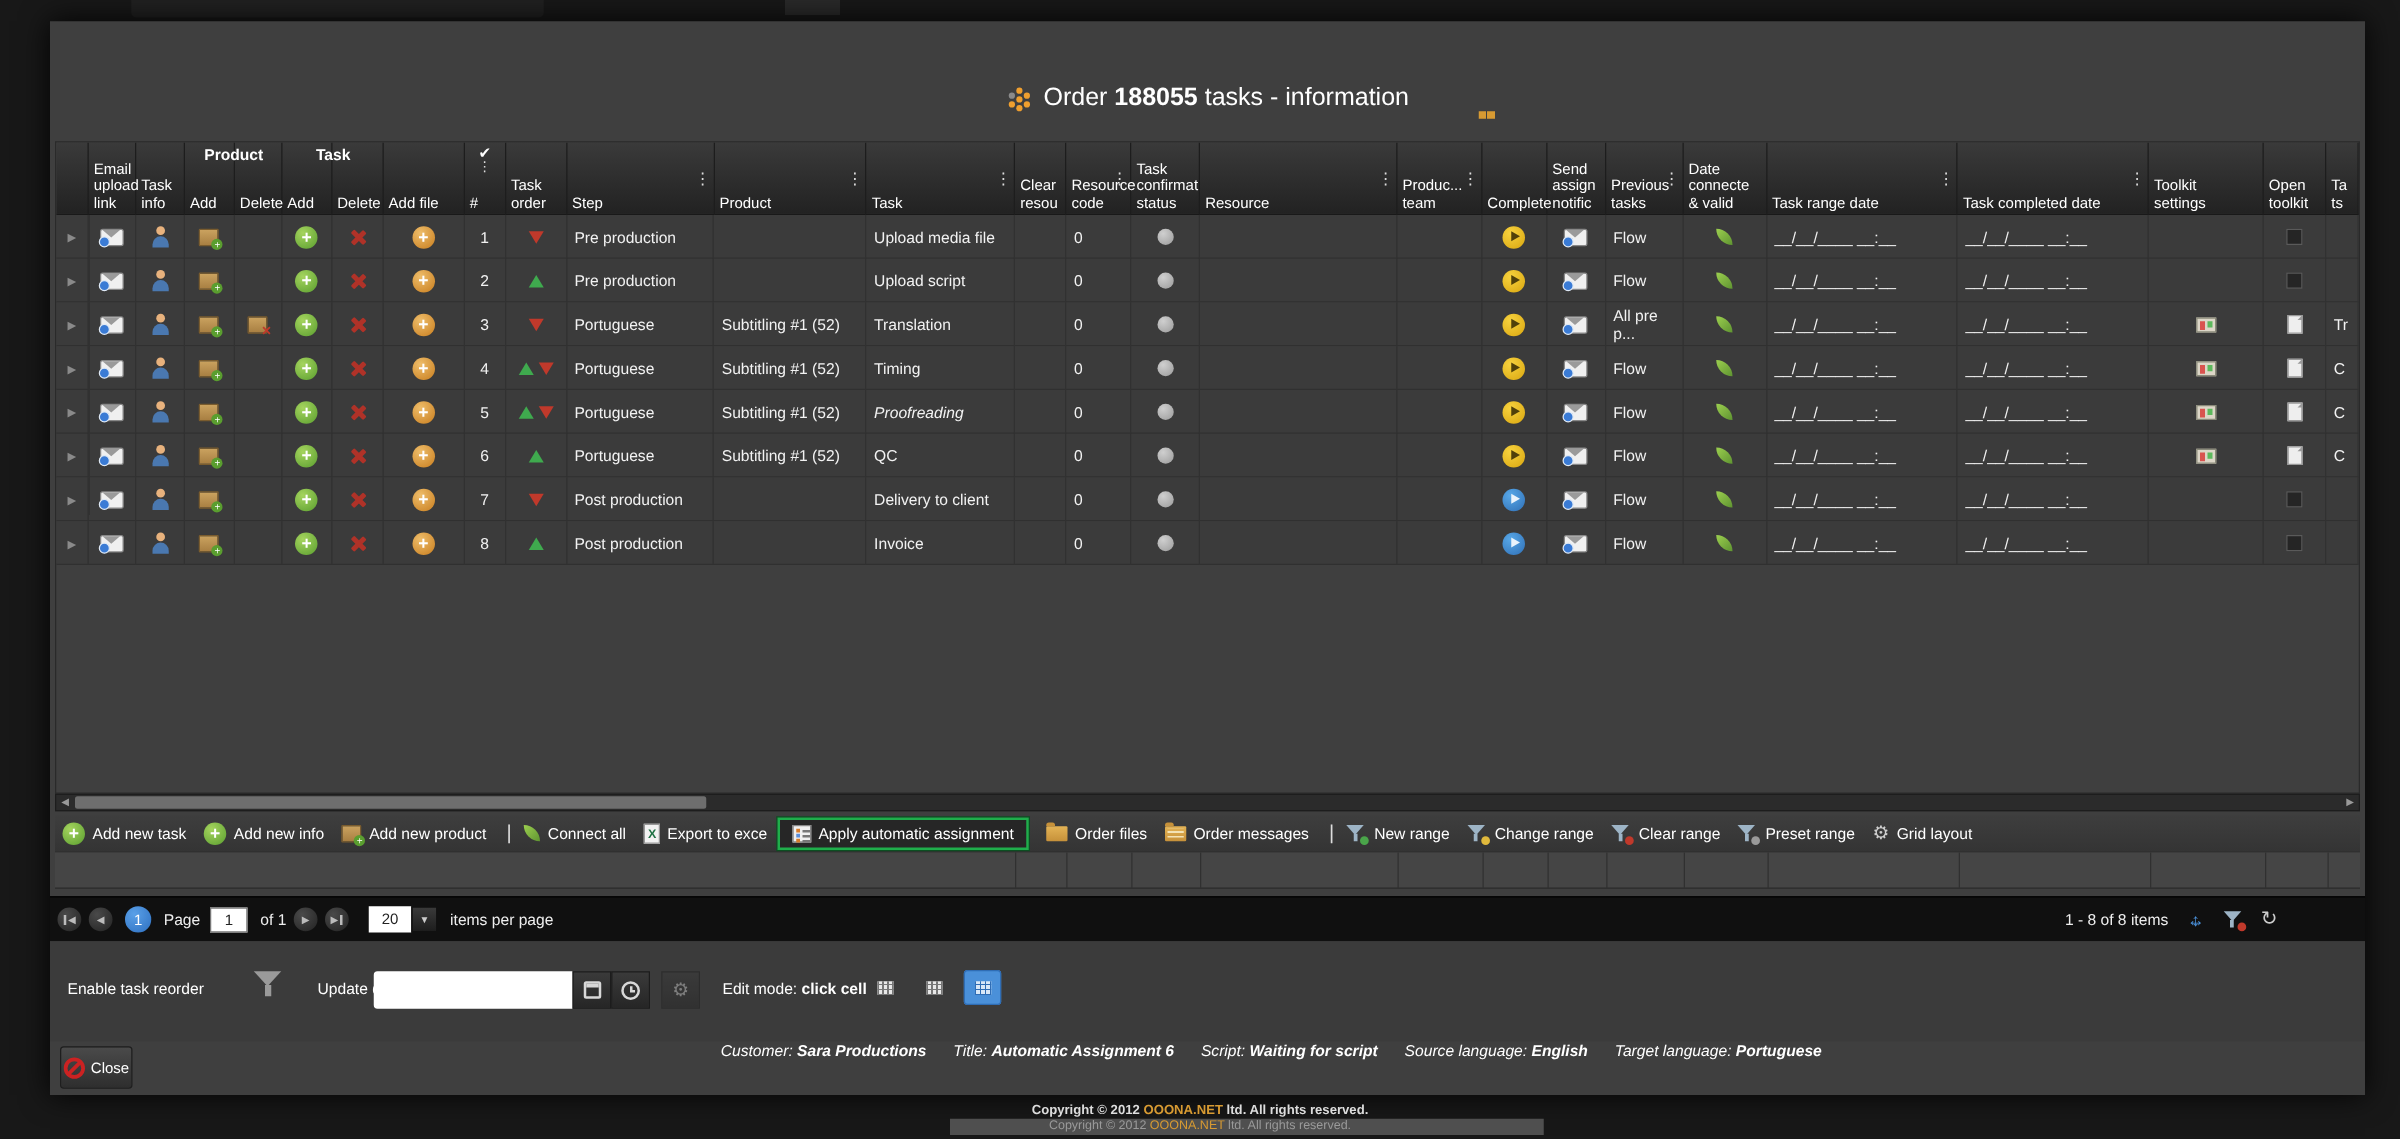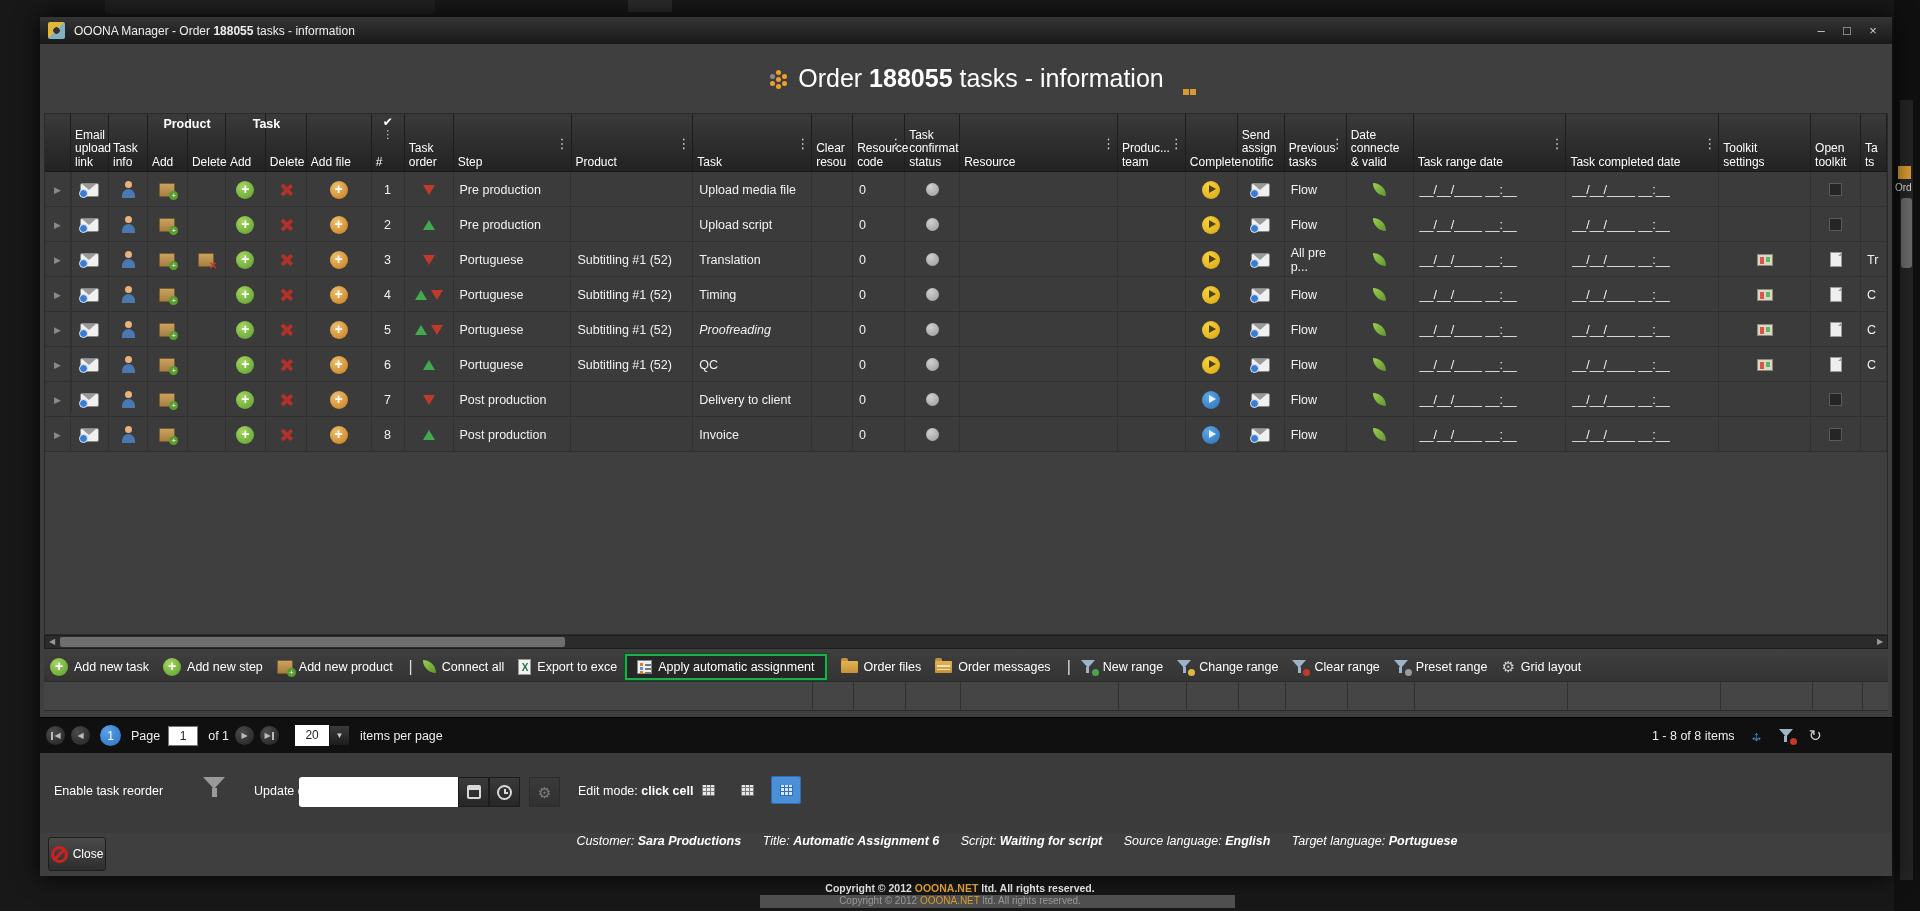--- a/index.html
+++ b/index.html
@@ -31,21 +31,21 @@
               background:linear-gradient(#353535,#191919); display:flex; align-items:center; }
   .applogo { width:17px; height:17px; margin:0 9px 0 8px; border-radius:2px;
              background: radial-gradient(circle at 50% 50%, #333 0 3px, rgba(0,0,0,0) 3.5px),
                          linear-gradient(135deg,#e0b73f 0 50%, #7fb2c4 50% 100%); }
   #titlebar .ttl { color:#eee; font-size:12px; }
   #titlebar .ttl b { font-weight:bold; }
   .winbtns { margin-left:auto; display:flex; margin-right:6px; }
   .winbtn { width:26px; height:20px; color:#ccc; font-size:13px; text-align:center; line-height:20px; cursor:default; }
 
   #heading { position:absolute; left:0; top:27px; width:100%; height:69px; display:flex;
-             align-items:center; justify-content:center; color:#fff; font-size:25px; }
+             align-items:center; justify-content:center; color:#fff; font-size:20px; }
   #heading b { font-weight:bold; }
   .ooonadots { position:relative; width:20px; height:20px; margin-right:10px; }
   .ooonadots::before { content:""; position:absolute; left:8px; top:8px; width:5px; height:5px; border-radius:50%;
      background:#ef9f2f;
      box-shadow:0 -7px 0 #ef9f2f, 6px -3px 0 #ef9f2f, 6px 4px 0 #ef9f2f, 0 7px 0 #ef9f2f, -6px 4px 0 #ef9f2f, -6px -3px 0 #8a8a8a; }
   .deco-dots { position:absolute; left:1143px; top:72px; width:13px; height:6px;
      background:linear-gradient(90deg,#d79a32 0 6px, transparent 6px 7px, #d79a32 7px 13px); }
 
   
   #grid { position:absolute; left:4px; top:96px; width:1844px; height:522px; background:#3f3f3f;
@@ -214,38 +214,23 @@
   #copy2 { position:absolute; left:0; top:895px; width:1920px; text-align:center; color:#9a9a9a; font-size:10px; }
   .brand { color:#d79a32; }
 </style>
 </head>
 <body>
 
 <div id="stage">
 
   <div class="bg-tab1"></div>
   <div class="bg-tab2"></div>
-  <div class="rstrip">
-    <div class="track"></div>
-    <div class="orangesq"></div>
-    <div class="ordtxt">Ord</div>
-    <div class="thumb"></div>
-  </div>
 
   <div id="win">
 
-    <div id="titlebar">
-      <span class="applogo"></span>
-      <span class="ttl"><span>OOONA Manager - Order </span><b>188055</b><span> tasks - information</span></span>
-      <span class="winbtns">
-        <span class="winbtn">–</span>
-        <span class="winbtn">□</span>
-        <span class="winbtn">×</span>
-      </span>
-    </div>
 
     <div id="heading">
       <span class="ooonadots"></span>
       <span><span>Order </span><b>188055</b><span> tasks - information</span></span>
     </div>
     <div class="deco-dots"></div>
 
     <div id="grid">
       <div id="ghead">
           <div class="hcell" style="width: 26px;">
@@ -822,21 +807,21 @@
       <span class="arr r">▶</span>
     </div>
 
     <div id="toolbar">
         <span class="tbitem">
           <span class="ic ic-plus-green">+</span>
           <span>Add new task</span>
         </span>
         <span class="tbitem">
           <span class="ic ic-plus-green">+</span>
-          <span>Add new step</span>
+          <span>Add new info</span>
         </span>
         <span class="tbitem">
           <span class="ic ic-box"></span>
           <span>Add new product</span>
         </span>
         <span class="tbsep">|</span>
         <span class="tbitem">
           <span class="ic ic-leaf"></span>
           <span>Connect all</span>
         </span>

